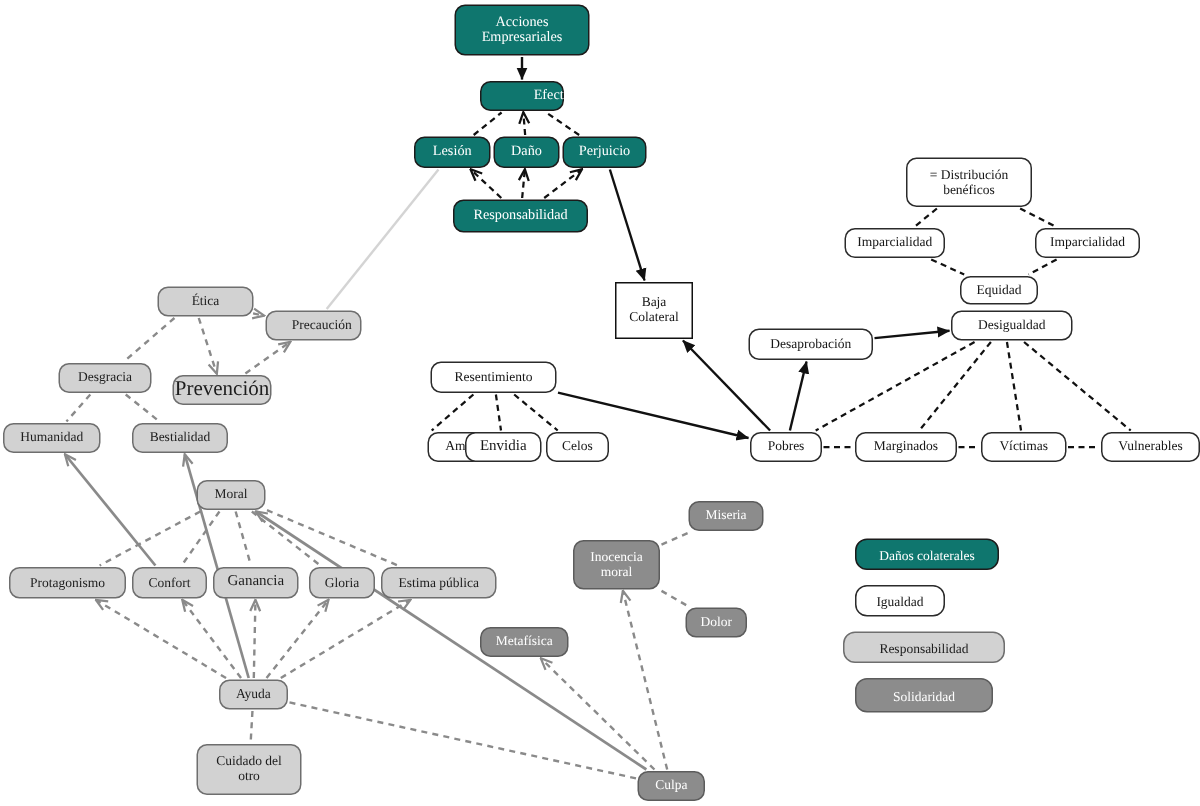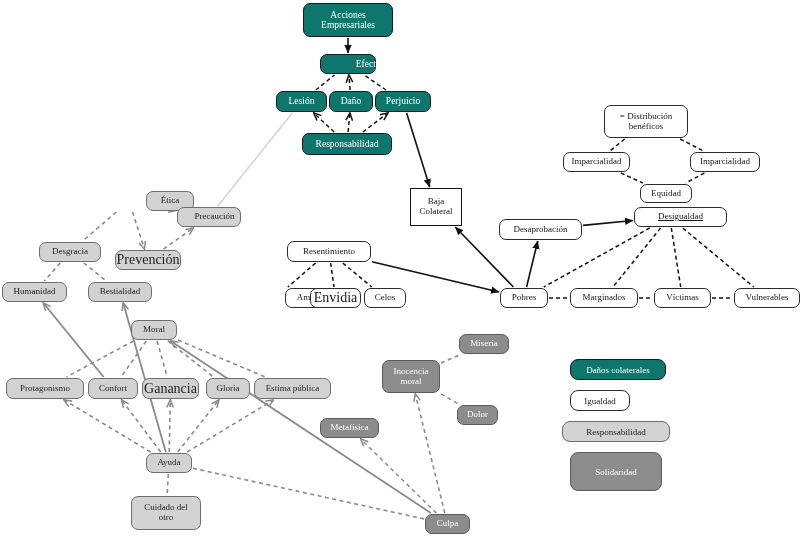--- a/index.html
+++ b/index.html
@@ -94,49 +94,49 @@
       <div class="node k-black" style="left: 320px; top: 54px; width: 56px; height: 20px; font-size: 9.5px; padding-left: 44px;">Efectos</div>
       <div class="node k-black" style="left: 276px; top: 91px; width: 51px; height: 21px; font-size: 9.5px;">Lesión</div>
       <div class="node k-black" style="left: 329px; top: 91px; width: 44px; height: 21px; font-size: 9.5px;">Daño</div>
       <div class="node k-black" style="left: 375px; top: 91px; width: 56px; height: 21px; font-size: 9.5px;">Perjuicio</div>
       <div class="node k-black" style="left: 302px; top: 133px; width: 90px; height: 22px; font-size: 9.5px;">Responsabilidad</div>
       <div class="node k-rect" style="left: 410px; top: 188px; width: 52px; height: 38px; font-size: 9px;">Baja<br>Colateral</div>
       <div class="node k-white" style="left: 604px; top: 105px; width: 84px; height: 33px; font-size: 9px;">= Distribución<br>benéficos</div>
       <div class="node k-white" style="left: 563px; top: 152px; width: 67px; height: 20px; font-size: 9px;">Imparcialidad</div>
       <div class="node k-white" style="left: 690px; top: 152px; width: 70px; height: 20px; font-size: 9px;">Imparcialidad</div>
       <div class="node k-white" style="left: 640px; top: 184px; width: 52px; height: 19px; font-size: 9px;">Equidad</div>
-      <div class="node k-white" style="left: 634px; top: 207px; width: 93px; height: 20px; font-size: 9px; text-decoration: underline;">Desigualdad</div>
+      <div class="node k-white" style="left: 634px; top: 207px; width: 81px; height: 20px; font-size: 9px;">Desigualdad</div>
       <div class="node k-white" style="left: 499px; top: 219px; width: 83px; height: 21px; font-size: 9px;">Desaprobación</div>
       <div class="node k-white" style="left: 500px; top: 288px; width: 48px; height: 20px; font-size: 9px;">Pobres</div>
       <div class="node k-white" style="left: 570px; top: 288px; width: 68px; height: 20px; font-size: 9px;">Marginados</div>
       <div class="node k-white" style="left: 654px; top: 288px; width: 57px; height: 20px; font-size: 9px;">Víctimas</div>
       <div class="node k-white" style="left: 734px; top: 288px; width: 66px; height: 20px; font-size: 9px;">Vulnerables</div>
       <div class="node k-white" style="left: 287px; top: 241px; width: 84px; height: 21px; font-size: 9px;">Resentimiento</div>
       <div class="node k-white" style="left: 245px; top: 288px; width: 60px; height: 20px; font-size: 9px; margin-left: 40px;">Amargura</div>
-      <div class="node k-white" style="left: 310px; top: 288px; width: 51px; height: 20px; font-size: 14px;">Envidia</div>
+      <div class="node k-white" style="left: 310px; top: 288px; width: 51px; height: 20px; font-size: 10px;">Envidia</div>
       <div class="node k-white" style="left: 364px; top: 288px; width: 42px; height: 20px; font-size: 9px;">Celos</div>
-      <div class="node k-light" style="left: 105px; top: 191px; width: 48px; height: 20px; font-size: 9px; margin-left: 41px;">Ética</div>
+      <div class="node k-light" style="left: 105px; top: 191px; width: 64px; height: 20px; font-size: 9px;">Ética</div>
       <div class="node k-light" style="left: 177px; top: 207px; width: 64px; height: 20px; font-size: 9px; padding-left: 11px;">Precaución</div>
       <div class="node k-light" style="left: 115px; top: 250px; width: 66px; height: 20px; font-size: 14px;">Prevención</div>
       <div class="node k-light" style="left: 39px; top: 242px; width: 62px; height: 20px; font-size: 9px;">Desgracia</div>
       <div class="node k-light" style="left: 2px; top: 282px; width: 65px; height: 20px; font-size: 9px;">Humanidad</div>
       <div class="node k-light" style="left: 88px; top: 282px; width: 64px; height: 20px; font-size: 9px;">Bestialidad</div>
       <div class="node k-light" style="left: 131px; top: 320px; width: 46px; height: 20px; font-size: 9px;">Moral</div>
       <div class="node k-light" style="left: 6px; top: 378px; width: 78px; height: 21px; font-size: 9px;">Protagonismo</div>
       <div class="node k-light" style="left: 88px; top: 378px; width: 50px; height: 21px; font-size: 9px;">Confort</div>
-      <div class="node k-light" style="left: 142px; top: 378px; width: 57px; height: 21px; font-size: 14px;">Ganancia</div>
+      <div class="node k-light" style="left: 142px; top: 378px; width: 57px; height: 21px; font-size: 10px;">Ganancia</div>
       <div class="node k-light" style="left: 206px; top: 378px; width: 44px; height: 21px; font-size: 9px;">Gloria</div>
       <div class="node k-light" style="left: 254px; top: 378px; width: 77px; height: 21px; font-size: 9px;">Estima pública</div>
       <div class="node k-light" style="left: 146px; top: 453px; width: 46px; height: 20px; font-size: 9px;">Ayuda</div>
       <div class="node k-light" style="left: 131px; top: 496px; width: 70px; height: 34px; font-size: 9px;">Cuidado del<br>otro</div>
       <div class="node k-mid" style="left: 459px; top: 334px; width: 50px; height: 20px; font-size: 9px;">Miseria</div>
       <div class="node k-mid" style="left: 382px; top: 360px; width: 58px; height: 33px; font-size: 9px;">Inocencia<br>moral</div>
       <div class="node k-mid" style="left: 457px; top: 405px; width: 41px; height: 20px; font-size: 9px;">Dolor</div>
       <div class="node k-mid" style="left: 320px; top: 418px; width: 59px; height: 20px; font-size: 9px;">Metafísica</div>
       <div class="node k-mid" style="left: 425px; top: 514px; width: 45px; height: 20px; font-size: 9px;">Culpa</div>
     </div>
   <div class="legend-box" id="legend-layer">
       <div class="legend-item k-black" style="left: 570px; top: 359px; width: 96px; height: 21px; font-size: 9px;">Daños colaterales</div>
       <div class="legend-item k-white" style="left: 570px; top: 390px; width: 60px; height: 21px; font-size: 9px;">Igualdad</div>
       <div class="legend-item k-light" style="left: 562px; top: 421px; width: 108px; height: 21px; font-size: 9px;">Responsabilidad</div>
-      <div class="legend-item k-mid" style="left: 570px; top: 452px; width: 92px; height: 39px; font-size: 9px;">Solidaridad</div>
+      <div class="legend-item k-mid" style="left: 570px; top: 452px; width: 92px; height: 23px; font-size: 9px;">Solidaridad</div>
     </div>
 </div>
 
 </body></html>

